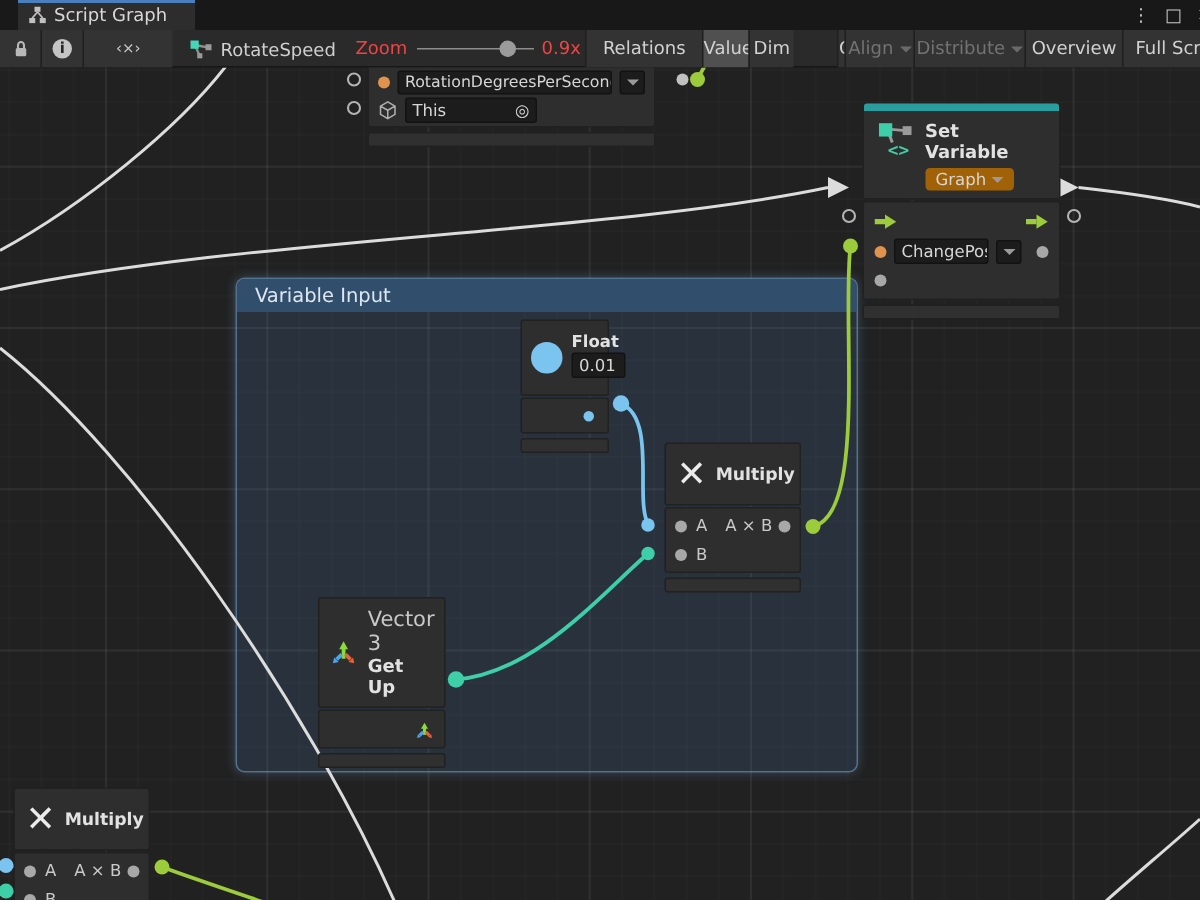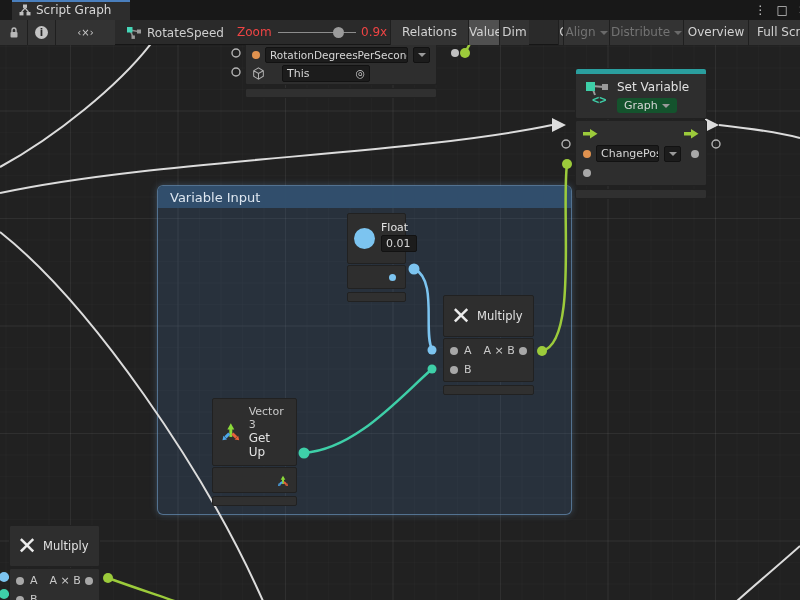--- a/index.html
+++ b/index.html
@@ -54,26 +54,26 @@
 
   
   .node { position:absolute; z-index:3; }
   .nblock { background:#2e2e2e; border:1px solid #212121; border-radius:2px; }
   .nfooter { height:10px; background:#303030; border:1px solid #212121; border-radius:2px; margin-top:3px; }
   .nrow { display:flex; align-items:center; height:19px; }
   .dot { width:8px; height:8px; border-radius:50%; background:#a8a8a8; flex:none; }
   .dot.orange { background:#e0924f; }
   .dot.blue { background:#7cc4f0; }
   .plabel { color:#c9c9c9; font-size:11px; }
-  .ntitle { color:#e2e2e2; font-size:12px; }
+  .ntitle { color:#e2e2e2; font-size:12px;font-weight:bold; }
   .field { background:#1c1c1c; border:1px solid #121212; border-radius:2px; color:#d6d6d6;
     font-size:11px; padding:1px 4px; white-space:nowrap; overflow:hidden; }
   .dd-btn { background:#1c1c1c; border:1px solid #121212; border-radius:2px; width:17px; height:16px;
     display:flex; align-items:center; justify-content:center; flex:none; }
-  .pill { background:#14532d; border-radius:3px; color:#d6d6d6; font-size:11px; padding:1px 7px;
+  .pill { background:#a16207; border-radius:3px; color:#d6d6d6; font-size:11px; padding:1px 7px;
     display:inline-flex; align-items:center; }
 </style>
 </head>
 <body>
 
 <div id="window">
 
   <div id="titlebar">
     <div class="tab">
       <svg width="12" height="12" viewBox="0 0 12 12">
@@ -180,21 +180,21 @@
 
     <div class="node" style="left:245px; top:-1px; width:192px;">
       <div class="nblock" style="border-top:none; padding:1px 0;">
         <div class="nrow" style="padding:0 6px; gap:5px;">
           <span class="dot orange"></span>
           <span class="field" style="flex:1; font-size:10.5px;">RotationDegreesPerSecond</span>
           <span class="dd-btn">
               <span class="caret" style="margin:0;"></span>
             </span>
         </div>
-        <div class="nrow" style="padding:0 6px; gap:17px;">
+        <div class="nrow" style="padding:0 6px; gap:5px;">
           <svg width="13" height="13" viewBox="0 0 14 14">
             <path d="M7,1 L12.2,4 V10 L7,13 L1.8,10 V4 Z M1.8,4 L7,7 L12.2,4 M7,7 V13" stroke="#b0b0b0" stroke-width="1.1" fill="none"></path>
           </svg>
           <span class="field" style="width:88px; display:flex; justify-content:space-between;">
             <span>This</span>
             <span style="color:#cfcfcf;">◎</span>
           </span>
         </div>
       </div>
       <div class="nfooter"></div>
@@ -286,21 +286,21 @@
       <div class="nblock" style="display:flex; align-items:center; gap:6px; padding:6px 6px;">
         <svg width="26" height="26" viewBox="0 0 24 24">
           <line x1="12" y1="17" x2="12" y2="9" stroke="#8bdb3a" stroke-width="3"></line>
           <polygon points="12,3 8.5,9.5 15.5,9.5" fill="#8bdb3a"></polygon>
           <line x1="10.5" y1="13.5" x2="6.5" y2="17.5" stroke="#4da6ea" stroke-width="3"></line>
           <polygon points="3.5,20.5 8.1,19.5 4.5,15.9" fill="#4da6ea"></polygon>
           <line x1="13.5" y1="13.5" x2="17.5" y2="17.5" stroke="#e8623a" stroke-width="3"></line>
           <polygon points="20.5,20.5 15.9,19.5 19.5,15.9" fill="#e8623a"></polygon>
         </svg>
         <div>
-          <div style="color:#c8c8c8; font-size:11px;">Vector 3</div>
+          <div style="color:#c8c8c8; font-size:14px;">Vector 3</div>
           <div class="ntitle">Get Up</div>
         </div>
       </div>
       <div class="nblock" style="margin-top:1px; height:26px; position:relative;">
         <svg width="14" height="14" viewBox="0 0 24 24" style="position:absolute; right:6px; top:6px;">
           <line x1="12" y1="17" x2="12" y2="9" stroke="#8bdb3a" stroke-width="3.5"></line>
           <polygon points="12,3 8,10 16,10" fill="#8bdb3a"></polygon>
           <line x1="10.5" y1="13.5" x2="6.5" y2="17.5" stroke="#4da6ea" stroke-width="3.5"></line>
           <polygon points="3.5,20.5 8.1,19.5 4.5,15.9" fill="#4da6ea"></polygon>
           <line x1="13.5" y1="13.5" x2="17.5" y2="17.5" stroke="#e8623a" stroke-width="3.5"></line>

